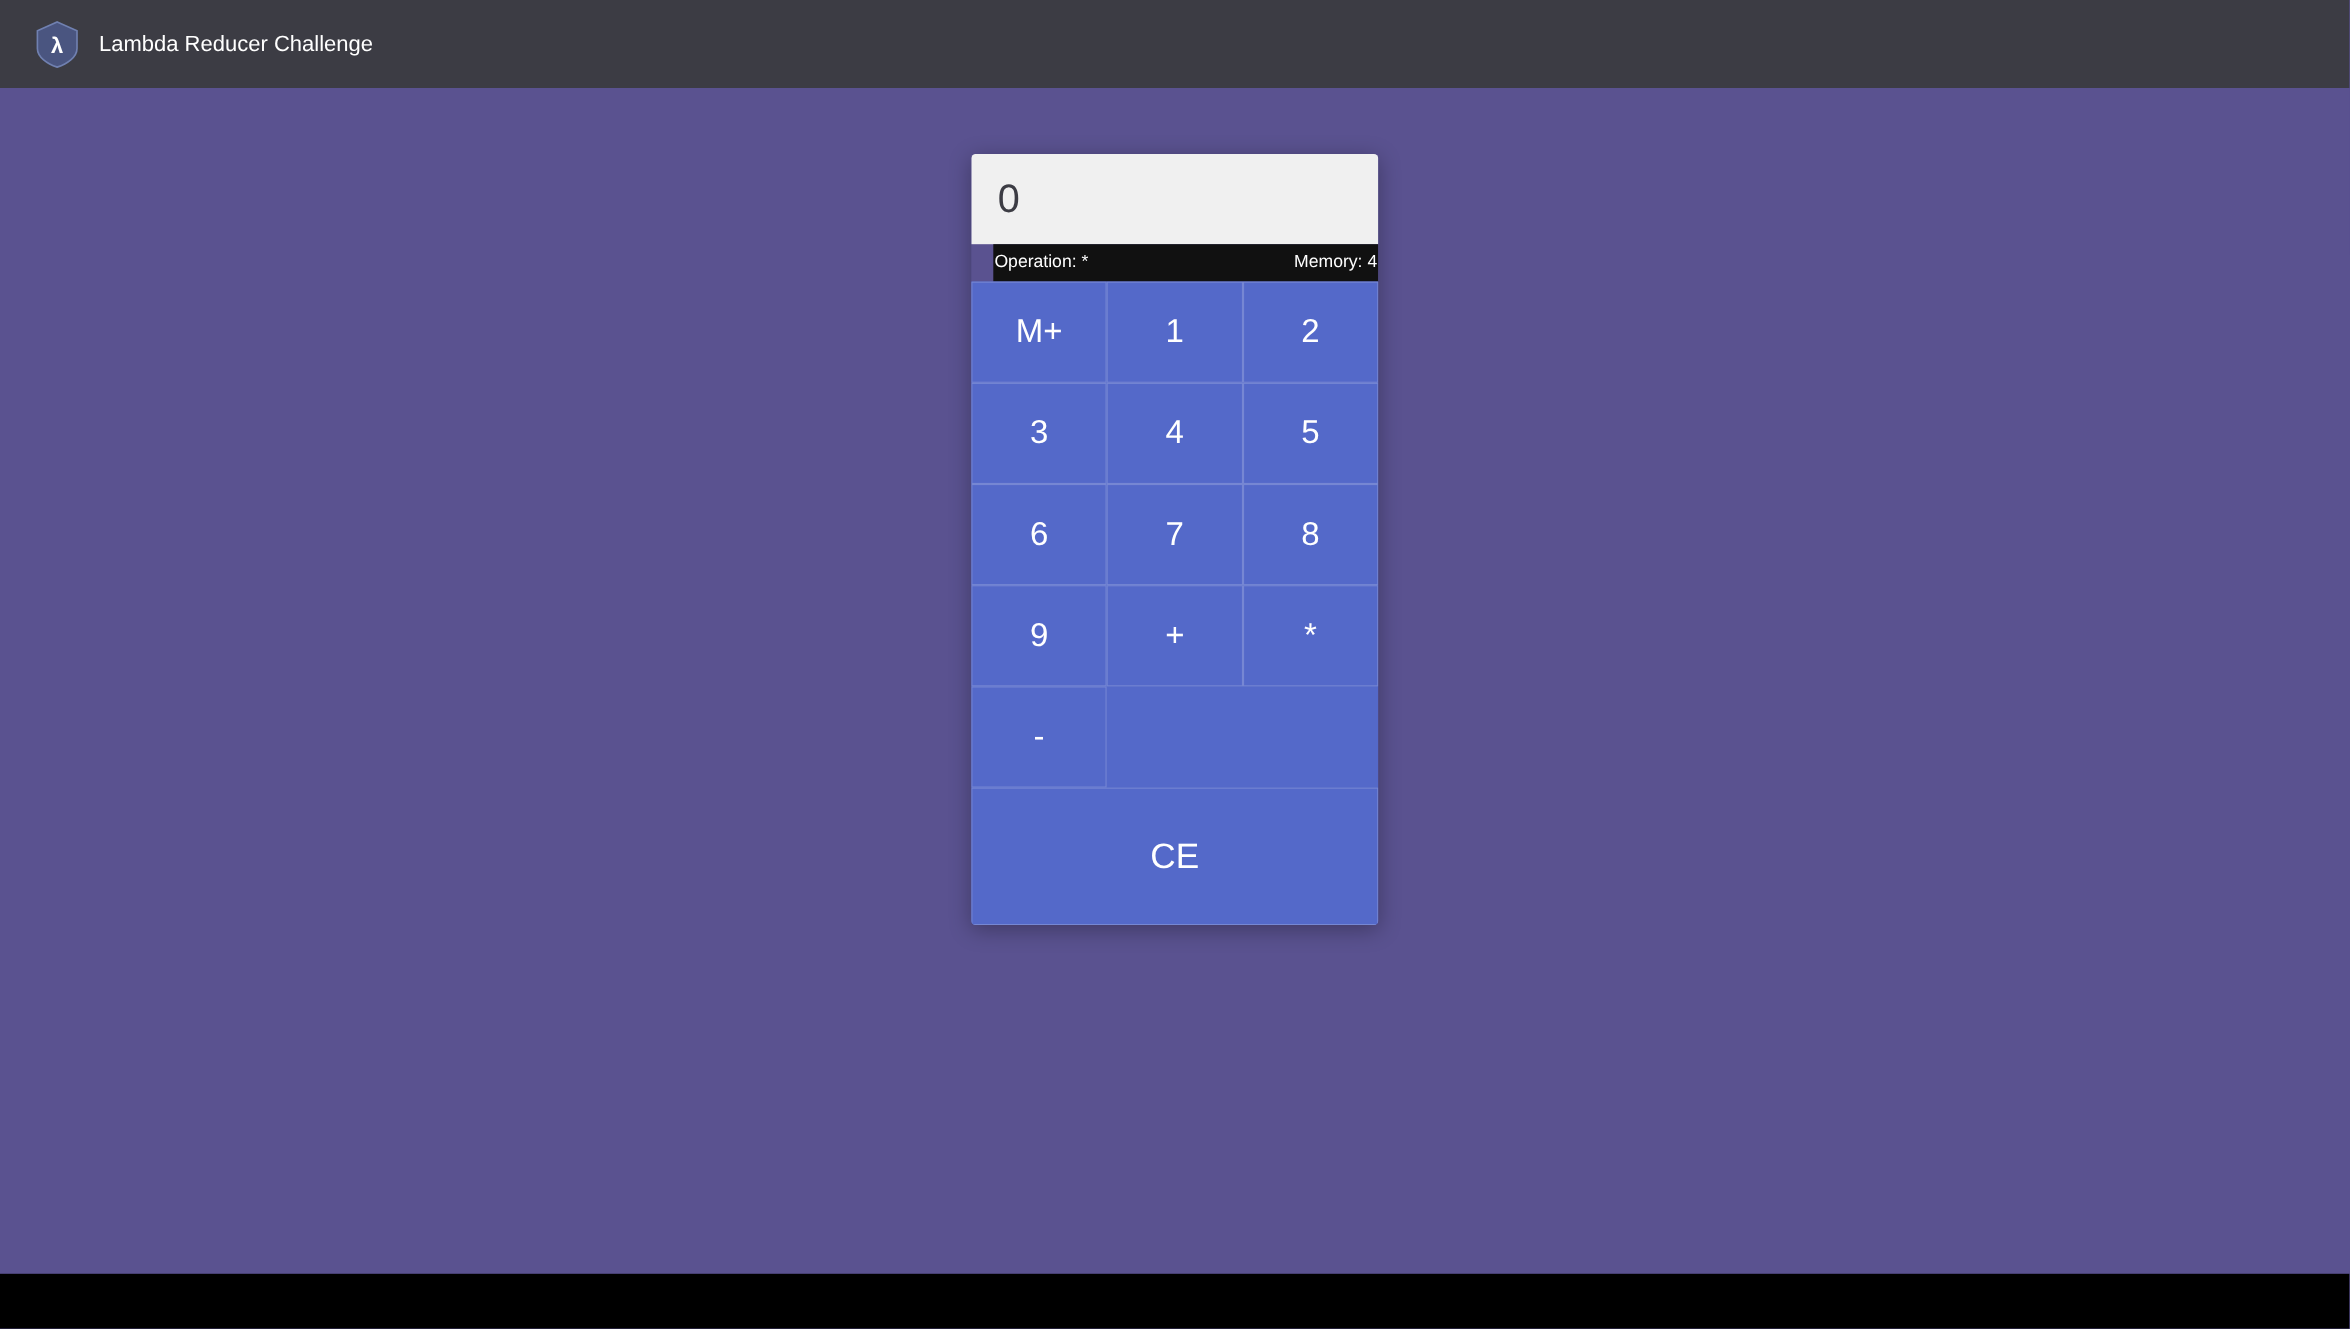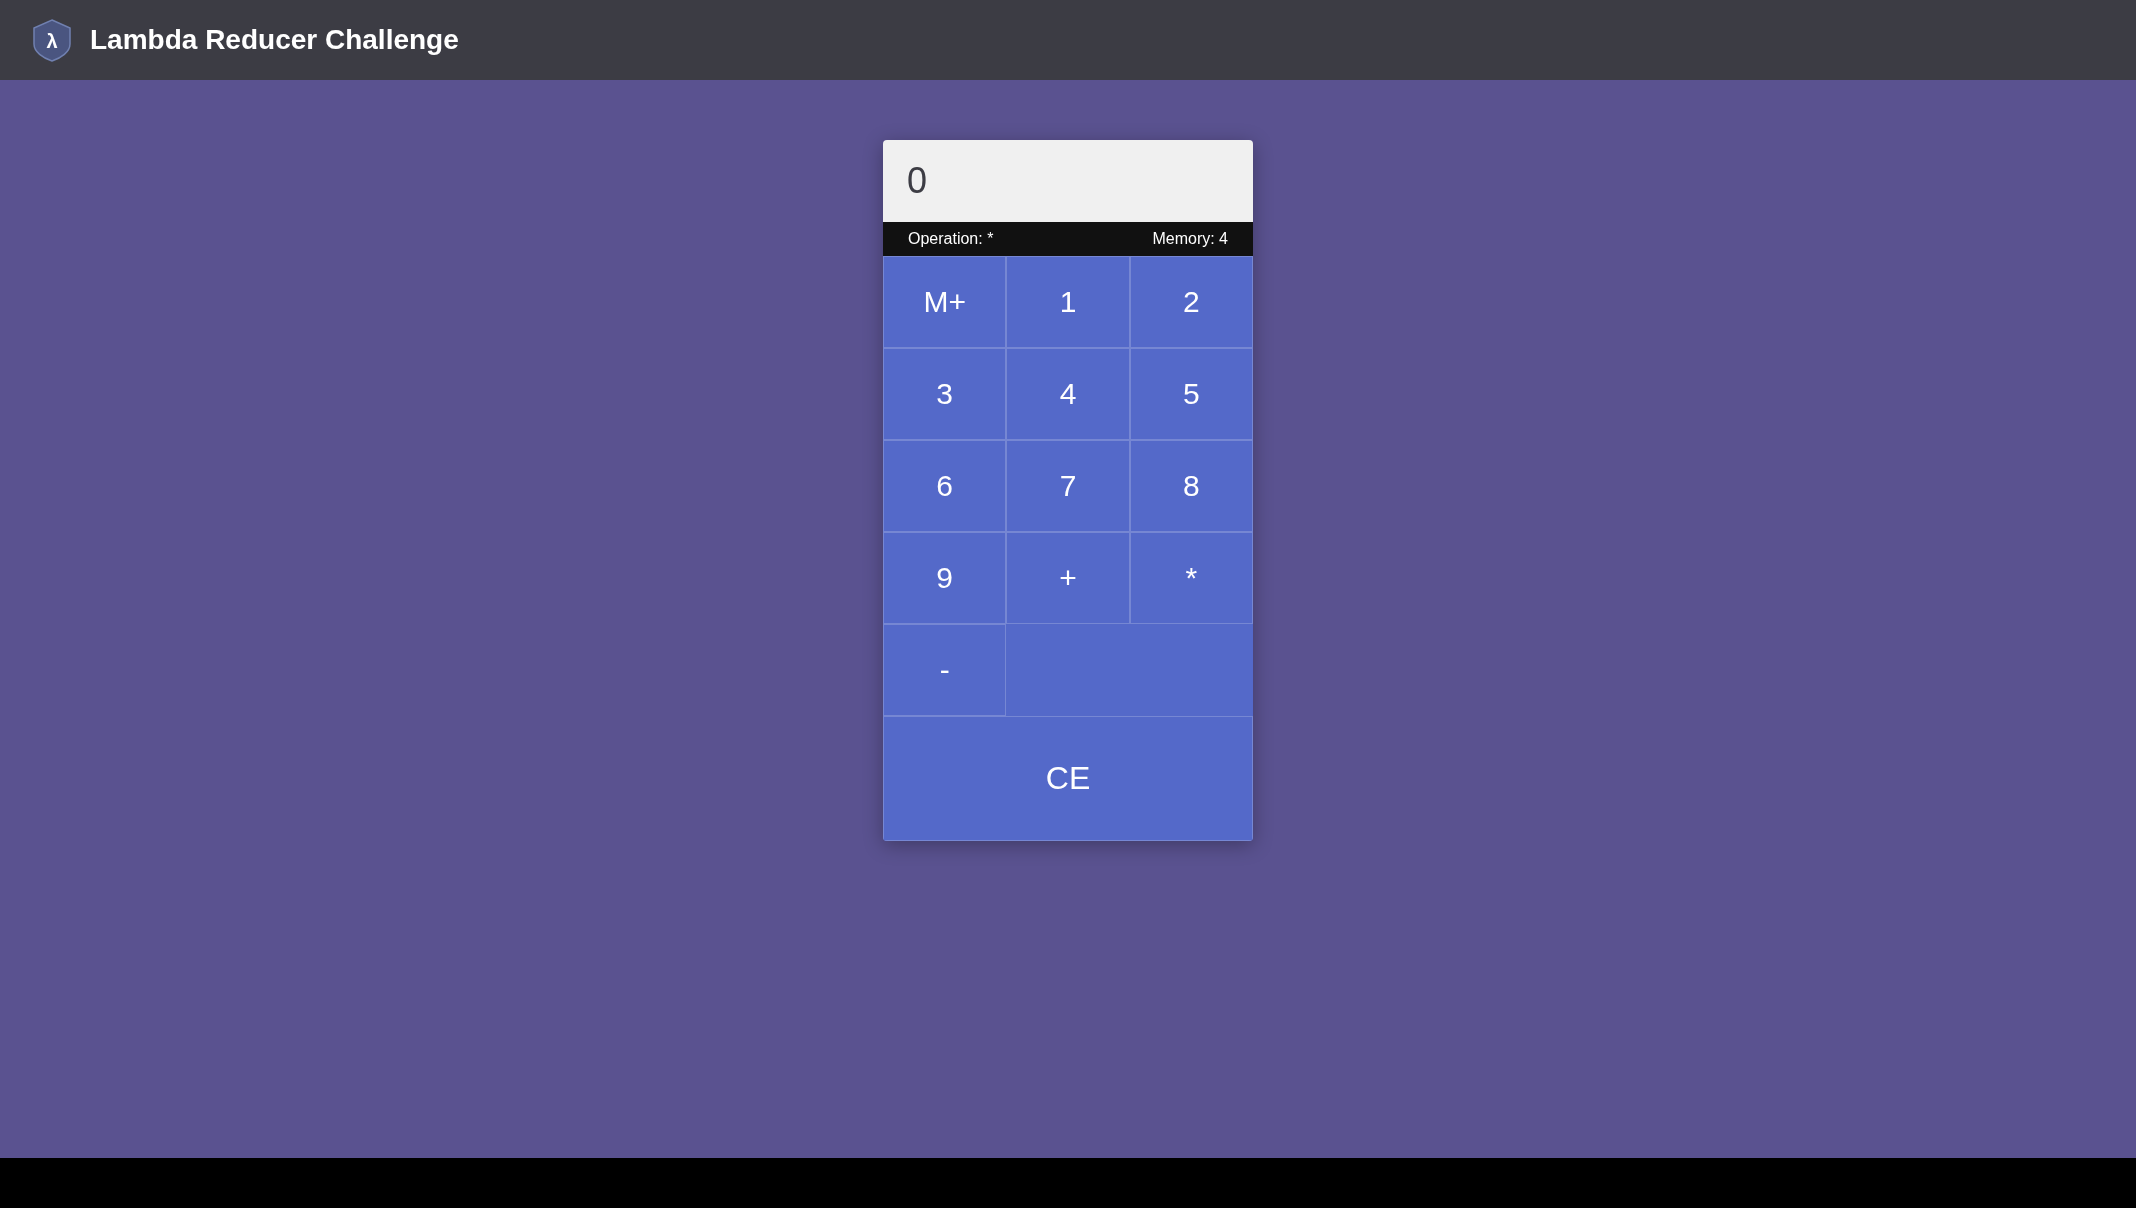--- a/index.html
+++ b/index.html
@@ -28,22 +28,22 @@
       gap: 16px;
     }
 
     .header-logo {
       width: 44px;
       height: 44px;
     }
 
     .header-title {
       color: #ffffff;
-      font-size: 28px;
-      font-weight: 700;
+      font-size: 20px;
+      font-weight: 400;
       text-align: center;
     }
 
     
     .main {
       flex: 1;
       display: flex;
       align-items: flex-start;
       justify-content: center;
       padding-top: 60px;
@@ -64,25 +64,26 @@
       font-size: 36px;
       color: #3c3c44;
       min-height: 70px;
       display: flex;
       align-items: center;
     }
 
     .status-bar {
       background-color: #111111;
       color: #ffffff;
-      padding: 8px 25px;
+      padding: 8px 1px;
       font-size: 16px;
       display: flex;
       justify-content: space-between;
       align-items: center;
+      margin-left: 20px;
     }
 
     .buttons-grid {
       display: grid;
       grid-template-columns: repeat(3, 1fr);
       background-color: #5469c9;
     }
 
     .btn {
       background-color: #5469c9;

